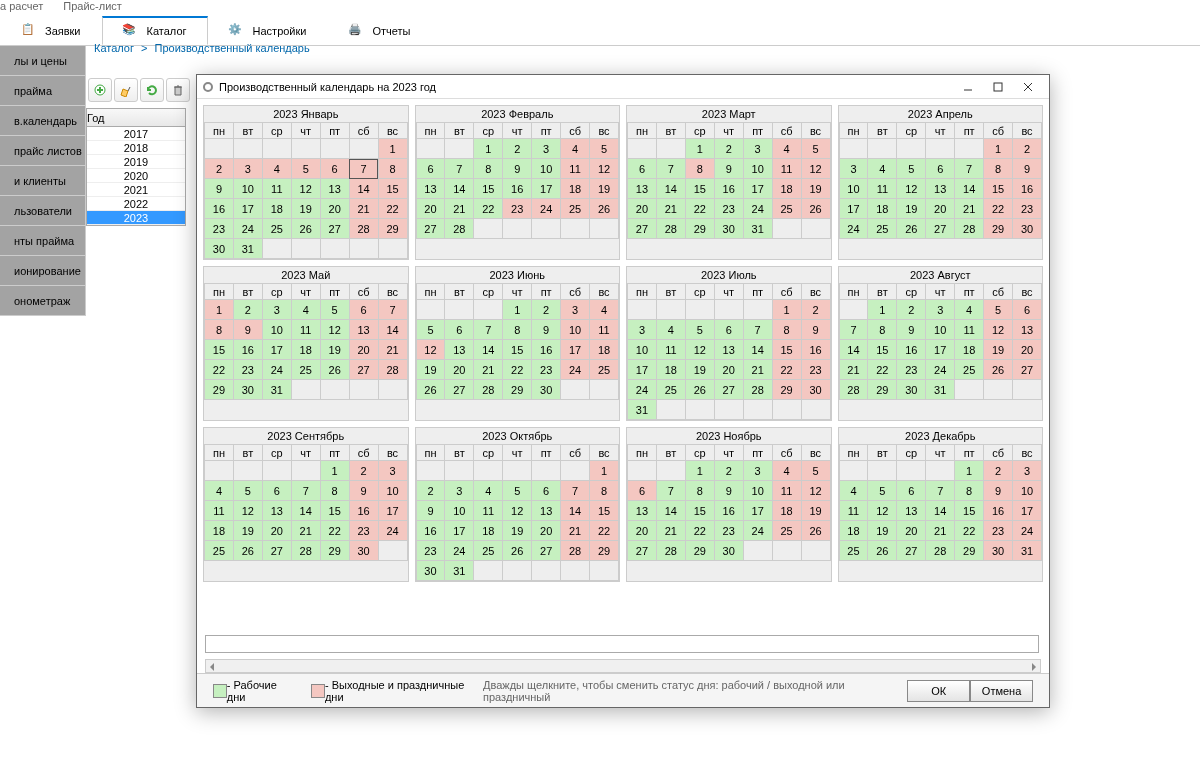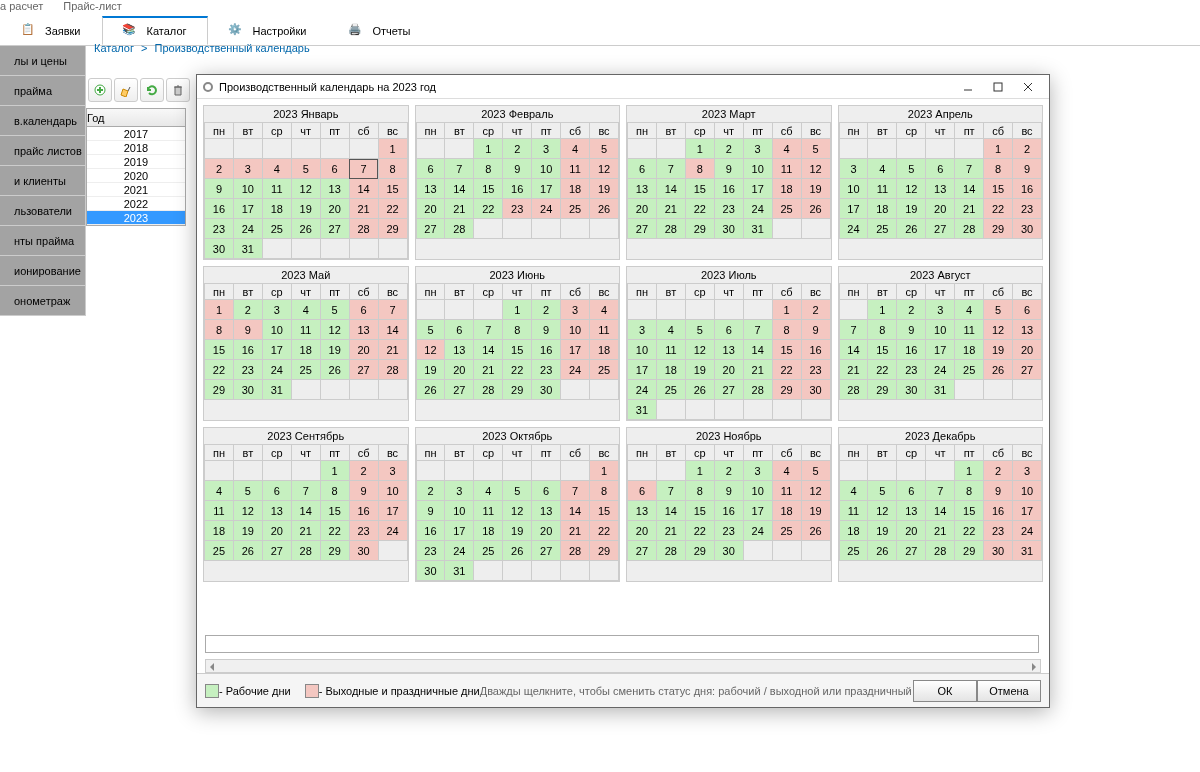--- a/index.html
+++ b/index.html
@@ -33,21 +33,21 @@
 .cal-table td{height:20px;text-align:center;border:1px solid #ccc;background:#eee}
 .cal-table td.w{background:#c6f0c0}
 .cal-table td.h{background:#f4c7c1}
 .cal-table td.t{outline:1px solid #555;outline-offset:-1px}
 .note-lbl{margin-left:8px}
 .note-input{width:834px;margin:4px 8px;height:18px;border:1px solid #aaa}
 .scroll-stub{margin:2px 8px;height:14px;background:#f0f0f0;border:1px solid #ccc;position:relative}
 .scroll-stub::before,.scroll-stub::after{content:'';position:absolute;top:3px;width:0;height:0;border-top:4px solid transparent;border-bottom:4px solid transparent}
 .scroll-stub::before{left:4px;border-right:4px solid #888}
 .scroll-stub::after{right:4px;border-left:4px solid #888}
-.dlg-footer{position:absolute;bottom:0;left:0;right:0;height:34px;background:#f5f5f5;border-top:1px solid #ccc;display:flex;align-items:center;padding:0 8px;}
+.dlg-footer{position:absolute;bottom:0;left:0;right:0;height:34px;background:#f5f5f5;border-top:1px solid #ccc;display:flex;align-items:center;padding:0 16px;}
 .legend-sq{width:14px;height:14px;border:1px solid #888}
 .legend-sq.w{background:#c6f0c0}
 .legend-sq.h{background:#f4c7c1}
 .dlg-footer .hint{color:#666;margin-left:0}
 .footer-btn{width:64px;height:22px;border:1px solid #888;background:linear-gradient(#fff,#e4e4e4);cursor:pointer}
 .spacer{flex:1}
 .ico-circle{border-radius:50%;border:2px solid #888;width:10px;height:10px}
 </style>
 </head>
 <body>

